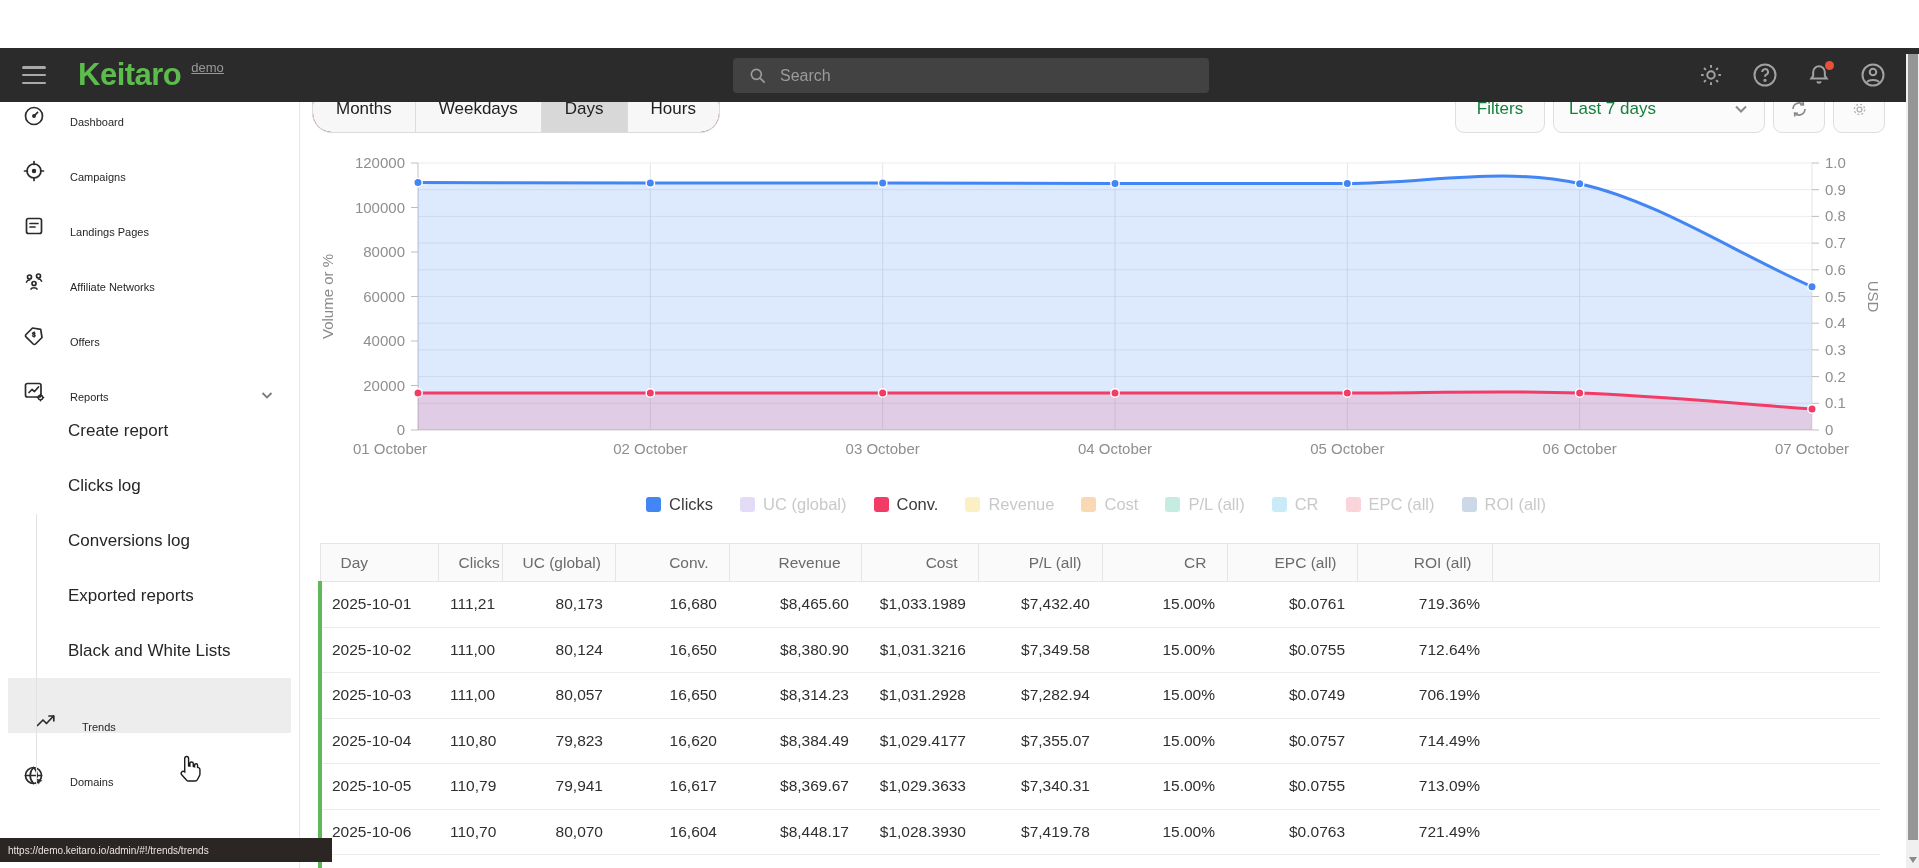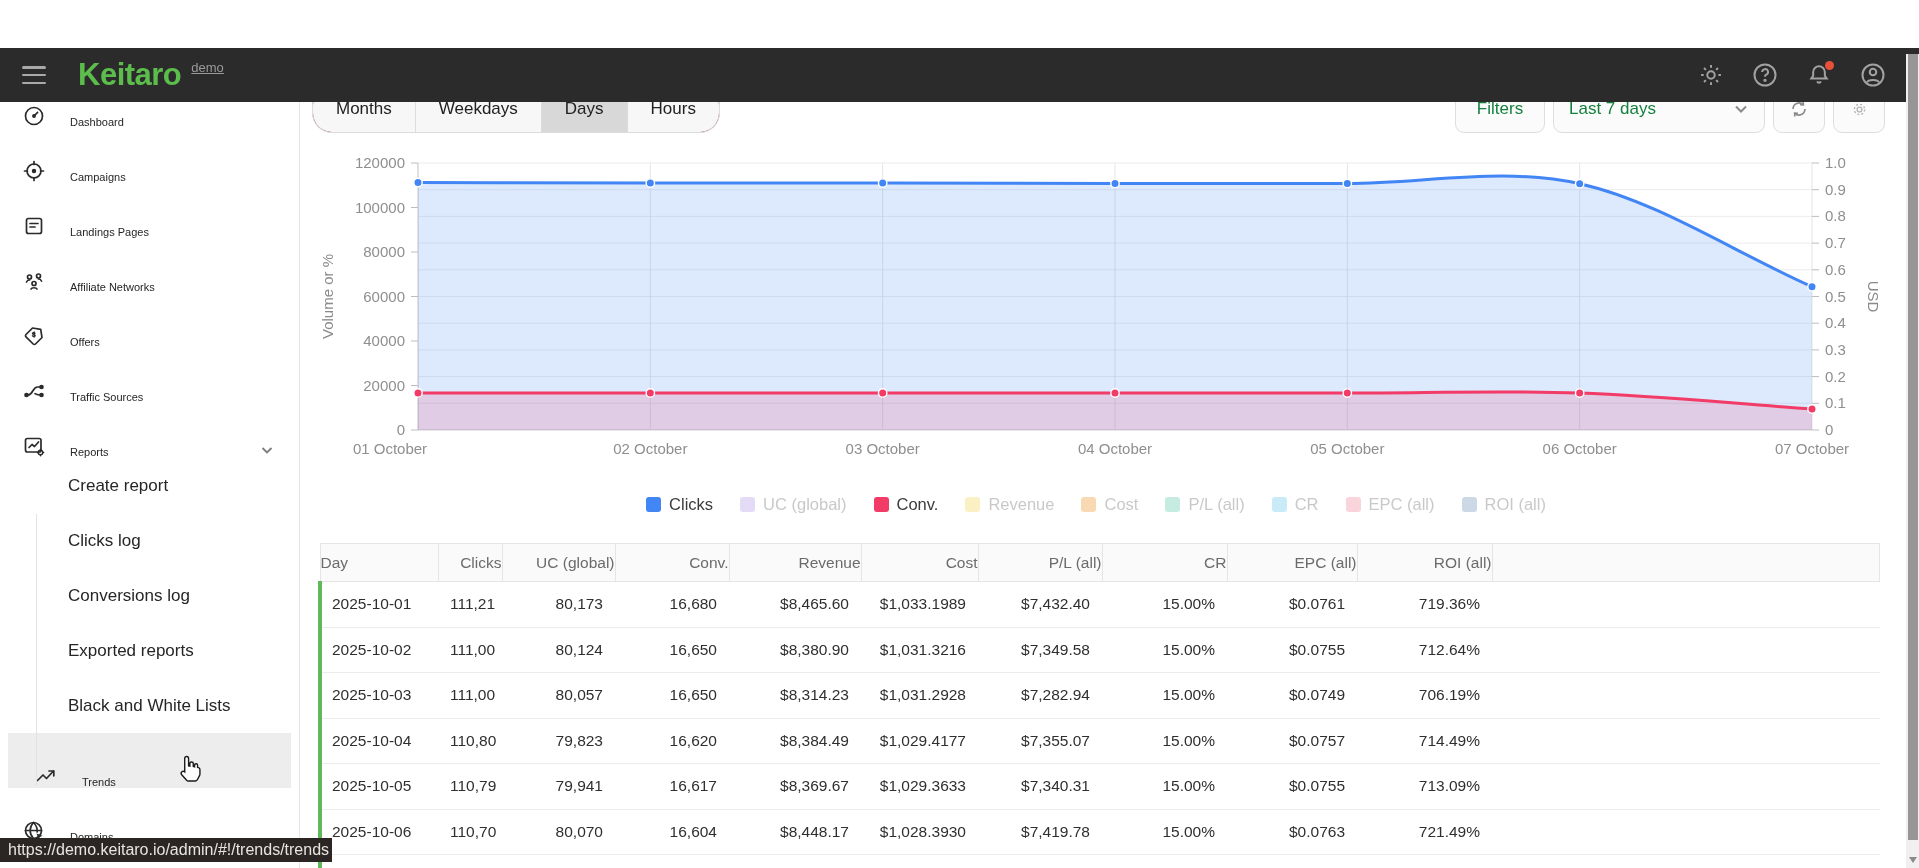--- a/index.html
+++ b/index.html
@@ -55,49 +55,56 @@
   #trend-chart { position:absolute; left:310px; top:125px; }
   .legend { position:absolute; left:310px; top:495px; width:1572px; display:flex;
     justify-content:center; gap:27px; align-items:center; }
   .lg-item { display:flex; align-items:center; gap:8px; font-size:16.5px; cursor:pointer; }
   .lg-sw { width:15px; height:15px; border-radius:3px; }
 
   
   .trends-table { position:absolute; left:318px; top:543px; width:1562px; border-collapse:collapse;
     table-layout:fixed; font-size:15.5px; }
   .trends-table th { height:38px; background:#fafafa; color:#6b6b6b; font-weight:400;
-    border:1px solid #e5e5e5; border-left:none; padding:0 0; white-space:nowrap; overflow:hidden; }
+    border:1px solid #e5e5e5; border-left:none; padding:0 20px; white-space:nowrap; overflow:hidden; }
   .trends-table th:first-child { border-left:1px solid #e5e5e5; }
   .trends-table td { height:45.5px; color:#2f2f2f; border-bottom:1px solid #ececec;
     padding:0 12px; white-space:nowrap; overflow:hidden; background:#fff; }
   .trends-table td.first { border-left:4px solid #5fb95a; padding-left:10px; }
   .al { text-align:left; } .ar { text-align:right; }
   .green { color:#63b765; }
 
   
   .statusbar { position:absolute; left:0; bottom:6px; width:332px; height:24px; background:#2b2523;
-    color:#e8e4e1; font-size:16px; display:flex; align-items:center; padding-left:8px; z-index:40;
+    color:#e8e4e1; font-size:10px; display:flex; align-items:center; padding-left:8px; z-index:40;
     white-space:nowrap; }
   .vscroll { position:absolute; right:0; top:54px; width:13px; height:814px; background:#f0f0f0; z-index:35; }
   .vscroll .thumb { position:absolute; left:1.5px; top:0; width:10px; height:786px; background:#969696; }
   .vscroll .arrow { position:absolute; left:2.5px; bottom:5px; width:0; height:0;
     border-left:4px solid transparent; border-right:4px solid transparent; border-top:6px solid #8b8b8b; }
   #cursor { position:absolute; left:176px; top:755px; z-index:50; pointer-events:none; }
 </style>
 </head>
 <body>
 
 <div class="topbar">
   <div class="hamburger">
       <span></span>
       <span></span>
       <span></span>
     </div>
   <div class="brand">Keitaro</div>
   <div class="env">demo</div>
+  <div class="searchbox">
+    <svg width="20" height="20" viewBox="0 0 24 24" fill="none" stroke="#9b9b9b" stroke-width="2">
+        <circle cx="10" cy="10" r="6"></circle>
+        <line x1="14.5" y1="14.5" x2="20" y2="20"></line>
+      </svg>
+    <input type="text" placeholder="Search" style="">
+  </div>
   <div class="topicons">
     <div class="ticon">
       <svg width="28" height="28" viewBox="0 0 24 24" fill="none" stroke="currentColor" stroke-width="1.7">
           <circle cx="12" cy="12" r="3.2"></circle>
           <path d="M12 3.5v2.2M12 18.3v2.2M3.5 12h2.2M18.3 12h2.2M6 6l1.6 1.6M16.4 16.4L18 18M18 6l-1.6 1.6M7.6 16.4L6 18"></path>
         </svg>
     </div>
     <div class="ticon">
       <svg width="28" height="28" viewBox="0 0 24 24" fill="none" stroke="currentColor" stroke-width="1.7">
           <circle cx="12" cy="12" r="9"></circle>
@@ -155,29 +162,20 @@
           <path d="M4.5 13c.6-1.5 2.2-2 3-2M19.5 12c-.6-1.5-2.2-2-3-2M9 20c.6-1.7 5.4-1.7 6 0"></path>
         </svg>
         <span>Affiliate Networks</span>
       </div>
       <div class="side-item">
         <svg class="sicon" viewBox="0 0 24 24" fill="none" stroke="currentColor" stroke-width="1.7" stroke-linecap="round" stroke-linejoin="round">
           <path d="M4 10.5 10.5 4l8.2 1.3L20 13.5 13.5 20a1.6 1.6 0 0 1-2.3 0L4 12.8a1.6 1.6 0 0 1 0-2.3z"></path>
           <path d="M13 9.2c-.4-.9-2.6-.8-2.6.3 0 1.3 2.8.6 2.8 2 0 1.2-2.3 1.3-2.8.3M12.2 8v5" stroke-width="1.3"></path>
         </svg>
         <span>Offers</span>
-      </div>
-      <div class="side-item">
-        <svg class="sicon" viewBox="0 0 24 24" fill="none" stroke="currentColor" stroke-width="1.7" stroke-linecap="round" stroke-linejoin="round">
-          <circle cx="4.5" cy="16" r="1.5" fill="currentColor"></circle>
-          <circle cx="19.5" cy="8" r="1.5" fill="currentColor"></circle>
-          <circle cx="19.5" cy="16" r="1.5" fill="currentColor"></circle>
-          <path d="M6 16c5 0 4.5-8 9.5-8h2.5M13 14.7c1 .8 2.3 1.3 4.5 1.3h.5"></path>
-        </svg>
-        <span>Traffic Sources</span>
       </div>
       <div class="side-item">
         <svg class="sicon" viewBox="0 0 24 24" fill="none" stroke="currentColor" stroke-width="1.7" stroke-linecap="round" stroke-linejoin="round">
           <rect x="3.5" y="4.5" width="15.5" height="13.5" rx="2"></rect>
           <path d="M7 13.5l3-3 2.5 2 4-4.5"></path>
           <g stroke-width="1.4">
             <circle cx="18.5" cy="18.5" r="2.2"></circle>
             <path d="M18.5 15.3v1M18.5 20.7v1M15.3 18.5h1M20.7 18.5h1"></path>
           </g>
         </svg>

